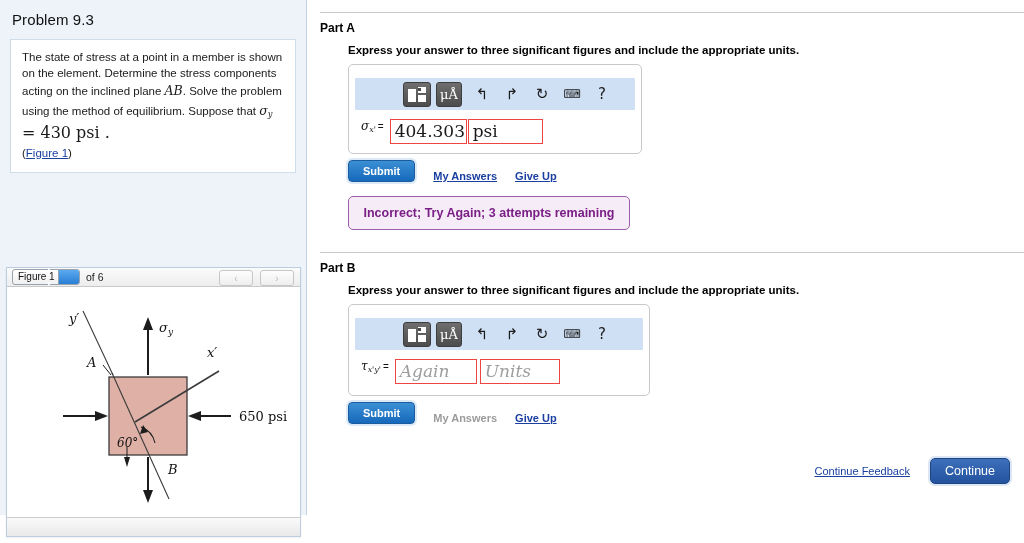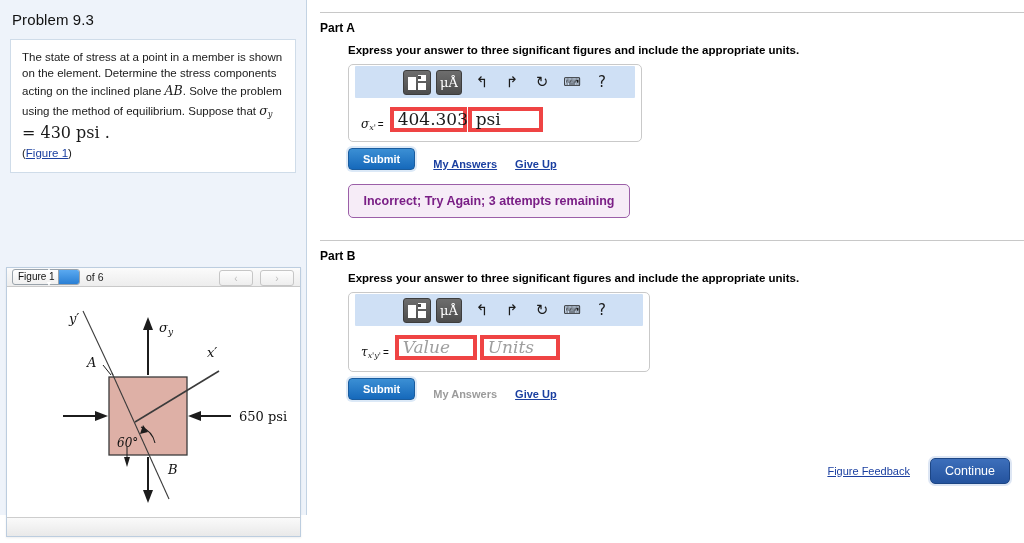--- a/index.html
+++ b/index.html
@@ -115,21 +115,21 @@
     margin: 9px 0 0 28px;
   }
 
   
   .answer-box {
     margin: 8px 0 0 28px;
     width: 294px;
     border: 1px solid #c9c9c9;
     border-radius: 5px;
     background: #fff;
-    padding: 1px 0 9px 0;
+    padding: 13px 0 9px 0;
   }
   .answer-box.tall { width: 302px; padding-bottom: 11px; }
   .toolbar {
     background: #cfe0f5;
     height: 32px;
     margin: 0 6px;
     display: flex; align-items: center;
     padding-left: 48px;
     gap: 0px;
     border-radius: 1px;
@@ -152,37 +152,37 @@
   .tb-mu { color:#fff; font-size:13px; font-family:"DejaVu Serif", serif; line-height: 1; }
   .tb-ico {
     width: 30px; text-align:center;
     font-size: 15px; color: #1b1b1b;
     font-family: "DejaVu Sans", sans-serif;
   }
   .tb-ico.kb { font-size: 12px; }
   .tb-ico.help { font-size: 15px; font-weight: normal; }
 
   .answer-row {
-    display: flex; align-items: flex-end;
+    display: flex; align-items: flex-start;
     margin: 9px 0 0 12px;
   }
   .var-label {
     font-family: "DejaVu Serif", serif;
     font-style: italic;
     font-size: 12px;
     color: #111;
     margin-right: 6px;
     white-space: nowrap;
   }
   .var-label .sb { font-size: 0.66em; vertical-align: -0.3em; }
   .eq { font-style: normal; font-family:"Liberation Sans",sans-serif; font-size:10px;
         margin-left:2px; }
   .fld {
     height: 25px;
-    border: 4px solid #ef4444;
+    border: 1px solid #ef4444;
     background: #fff;
     font-family: "DejaVu Serif", serif;
     font-size: 17px;
     color: #1a1a1a;
     padding: 0 4px;
     line-height: 23px;
     display: flex; align-items: center;
   }
   .fld.value { width: 77px; }
   .fld.units { width: 75px; margin-left: 1px; }
@@ -371,30 +371,30 @@
         </div>
         <div class="tb-ico">↰</div>
         <div class="tb-ico">↱</div>
         <div class="tb-ico">↻</div>
         <div class="tb-ico kb">⌨</div>
         <div class="tb-ico help">?</div>
       </div>
 
       <div class="answer-row">
         <span class="var-label"><span>τ</span><span class="sb">x'y'</span><span class="eq">=</span></span>
-        <div class="fld vb ph">Value</div>
+        <div class="fld vb ph">Again</div>
         <div class="fld ub ph">Units</div>
       </div>
     </div>
 
     <div class="btn-row">
       <button class="submit-btn">Submit</button>
       <a class="ansr-link disabled">My Answers</a>
       <a class="ansr-link">Give Up</a>
     </div>
 
     <div id="footer-row">
-      <a id="provide-feedback">Figure Feedback</a>
+      <a id="provide-feedback">Continue Feedback</a>
       <button id="continue-btn">Continue</button>
     </div>
 
   </div>
 </div>
 
 </body></html>

